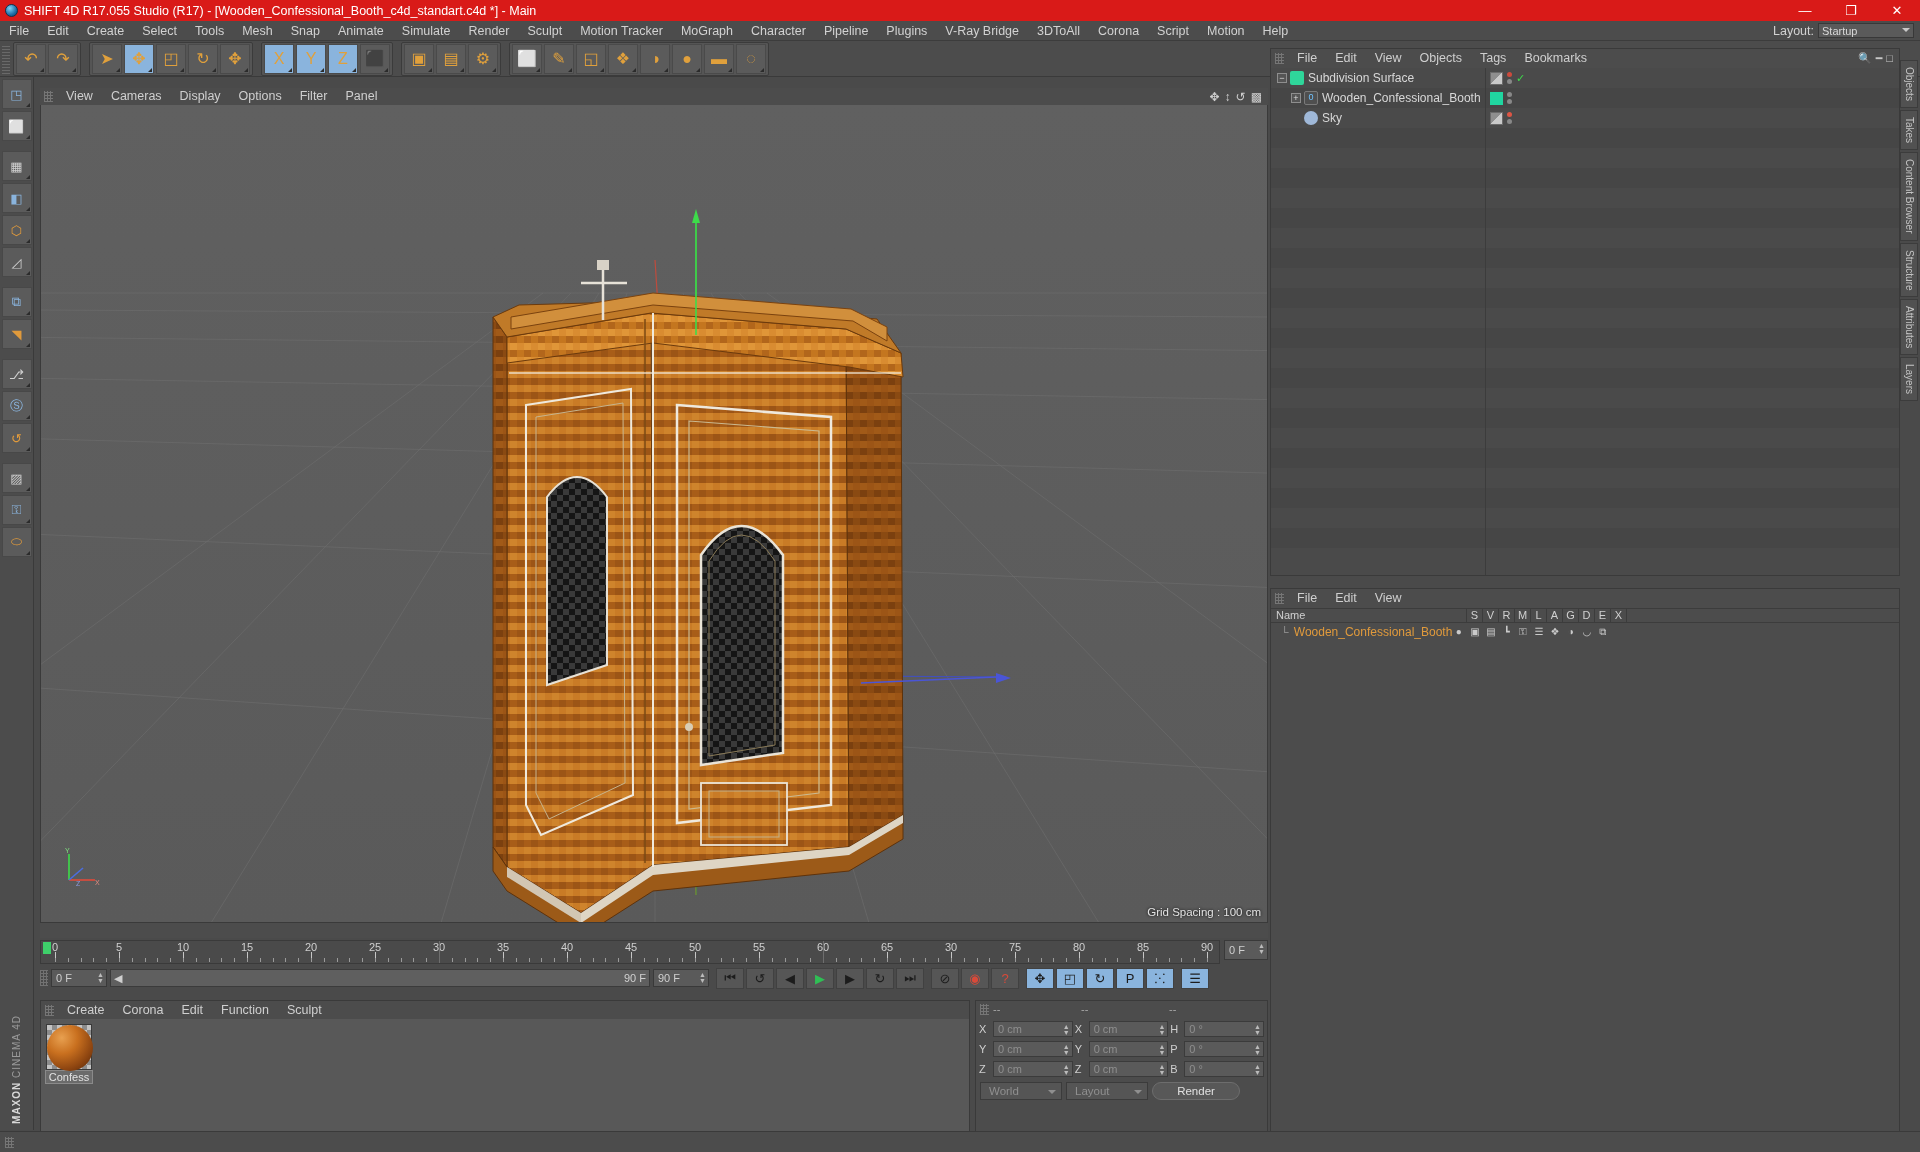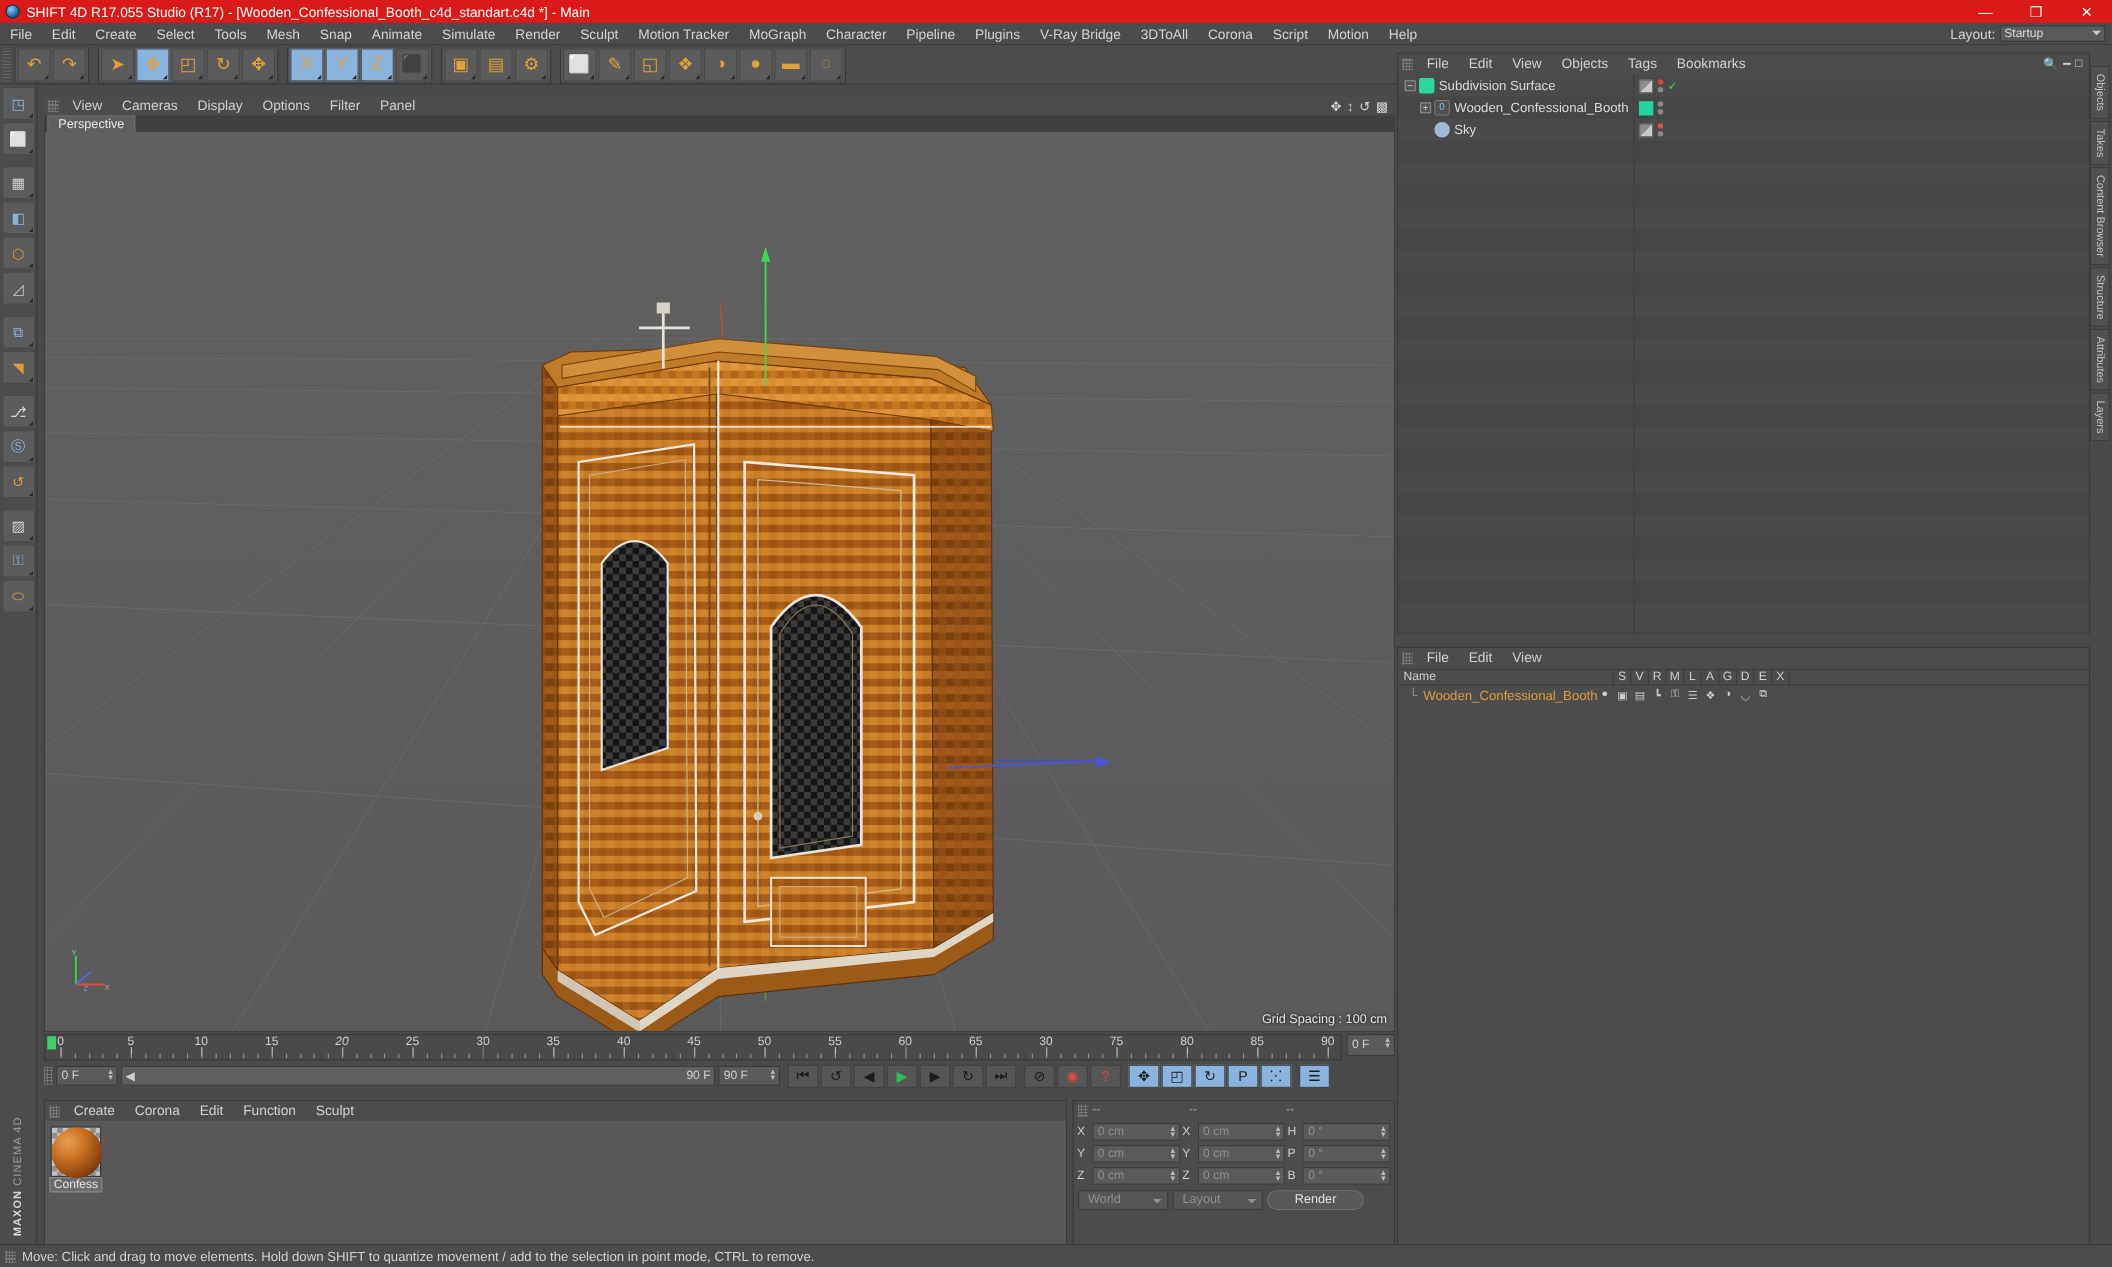--- a/index.html
+++ b/index.html
@@ -385,23 +385,20 @@
           <div class="vp-menu-item">Options</div>
           <div class="vp-menu-item">Filter</div>
           <div class="vp-menu-item">Panel</div>
         </div>
       <div class="vp-icons">
         <span>✥</span>
         <span>↕</span>
         <span>↺</span>
         <span>▩</span>
       </div>
-    </div>
-    <div class="vp-tabrow">
-      <div class="vp-tab">Perspective</div>
     </div>
     <div class="vp-canvas">
       <svg class="vp-grid" width="1228" height="818" viewBox="0 0 1228 818">
         <defs>
           <linearGradient id="skyGrad" x1="0" y1="0" x2="0" y2="1">
             <stop offset="0%" stop-color="#606060"></stop>
             <stop offset="100%" stop-color="#5a5a5a"></stop>
           </linearGradient>
           <pattern id="woodTex" width="14" height="14" patternUnits="userSpaceOnUse">
             <rect width="14" height="14" fill="#b56a1e"></rect>
@@ -526,21 +523,21 @@
       <div class="tl-green"></div>
       <div id="tl-ticks-host">
           <div class="tl-num" style="left: 14px;">0</div>
           <div class="tl-tick major" style="left: 14px;"></div>
           <div class="tl-num" style="left: 78px;">5</div>
           <div class="tl-tick major" style="left: 78px;"></div>
           <div class="tl-num" style="left: 142px;">10</div>
           <div class="tl-tick major" style="left: 142px;"></div>
           <div class="tl-num" style="left: 206px;">15</div>
           <div class="tl-tick major" style="left: 206px;"></div>
-          <div class="tl-num" style="left: 270px; font-style: italic;">20</div>
+          <div class="tl-num" style="left: 270px;">20</div>
           <div class="tl-tick major" style="left: 270px;"></div>
           <div class="tl-num" style="left: 334px;">25</div>
           <div class="tl-tick major" style="left: 334px;"></div>
           <div class="tl-num" style="left: 398px;">30</div>
           <div class="tl-tick major" style="left: 398px;"></div>
           <div class="tl-num" style="left: 462px;">35</div>
           <div class="tl-tick major" style="left: 462px;"></div>
           <div class="tl-num" style="left: 526px;">40</div>
           <div class="tl-tick major" style="left: 526px;"></div>
           <div class="tl-num" style="left: 590px;">45</div>
@@ -955,16 +952,15 @@
       <div class="edge-tab">Objects</div>
       <div class="edge-tab">Takes</div>
       <div class="edge-tab">Content Browser</div>
       <div class="edge-tab">Structure</div>
       <div class="edge-tab">Attributes</div>
       <div class="edge-tab">Layers</div>
     </div>
 
   <div class="statusbar">
     <div class="sb-grip"></div>
-    <span>Move: Click and drag to move elements. Hold down SHIFT to quantize movement / add to the selection in point mode, CTRL to remove.</span>
   </div>
 
 </div>
 
 </body></html>

